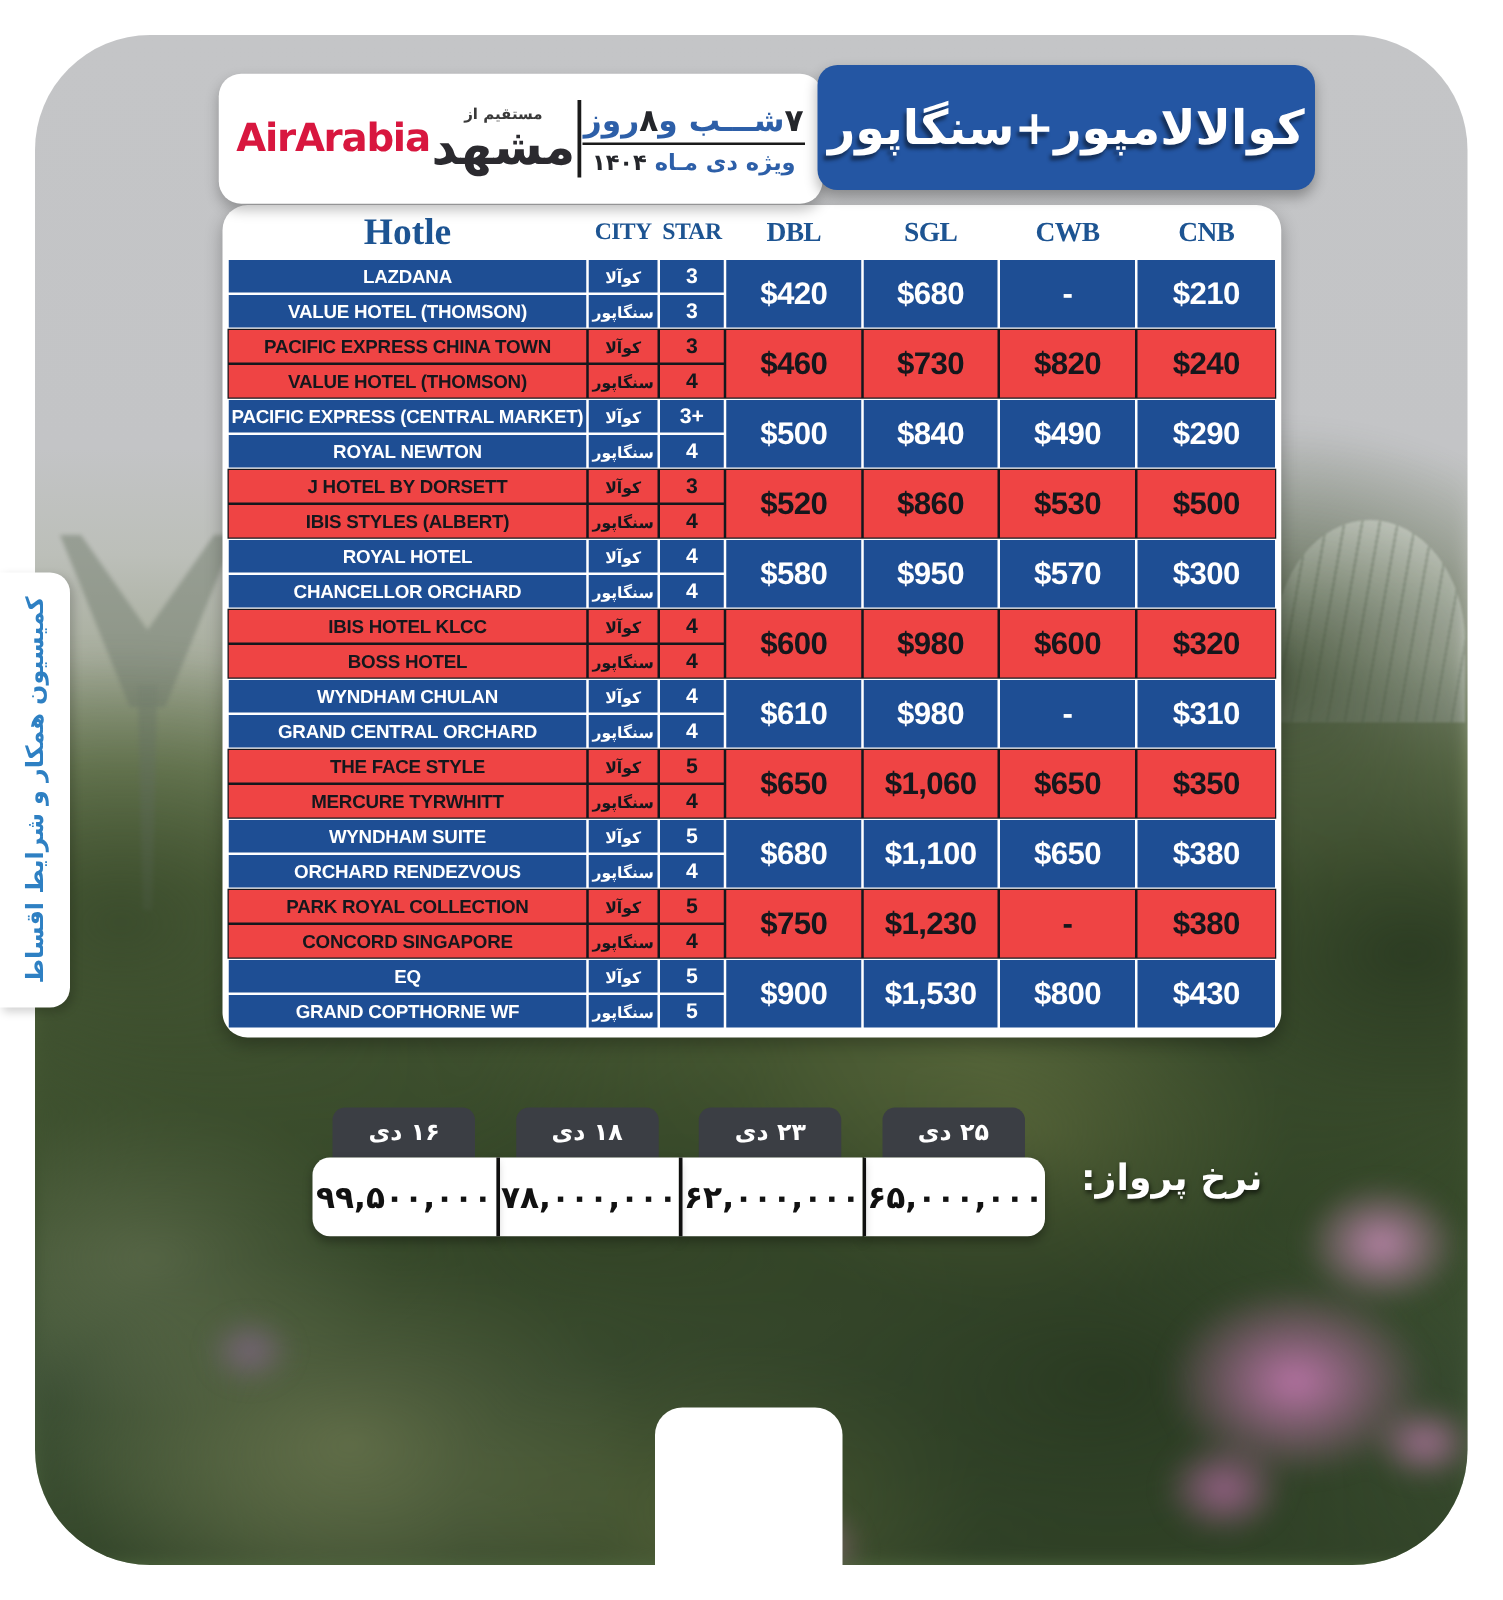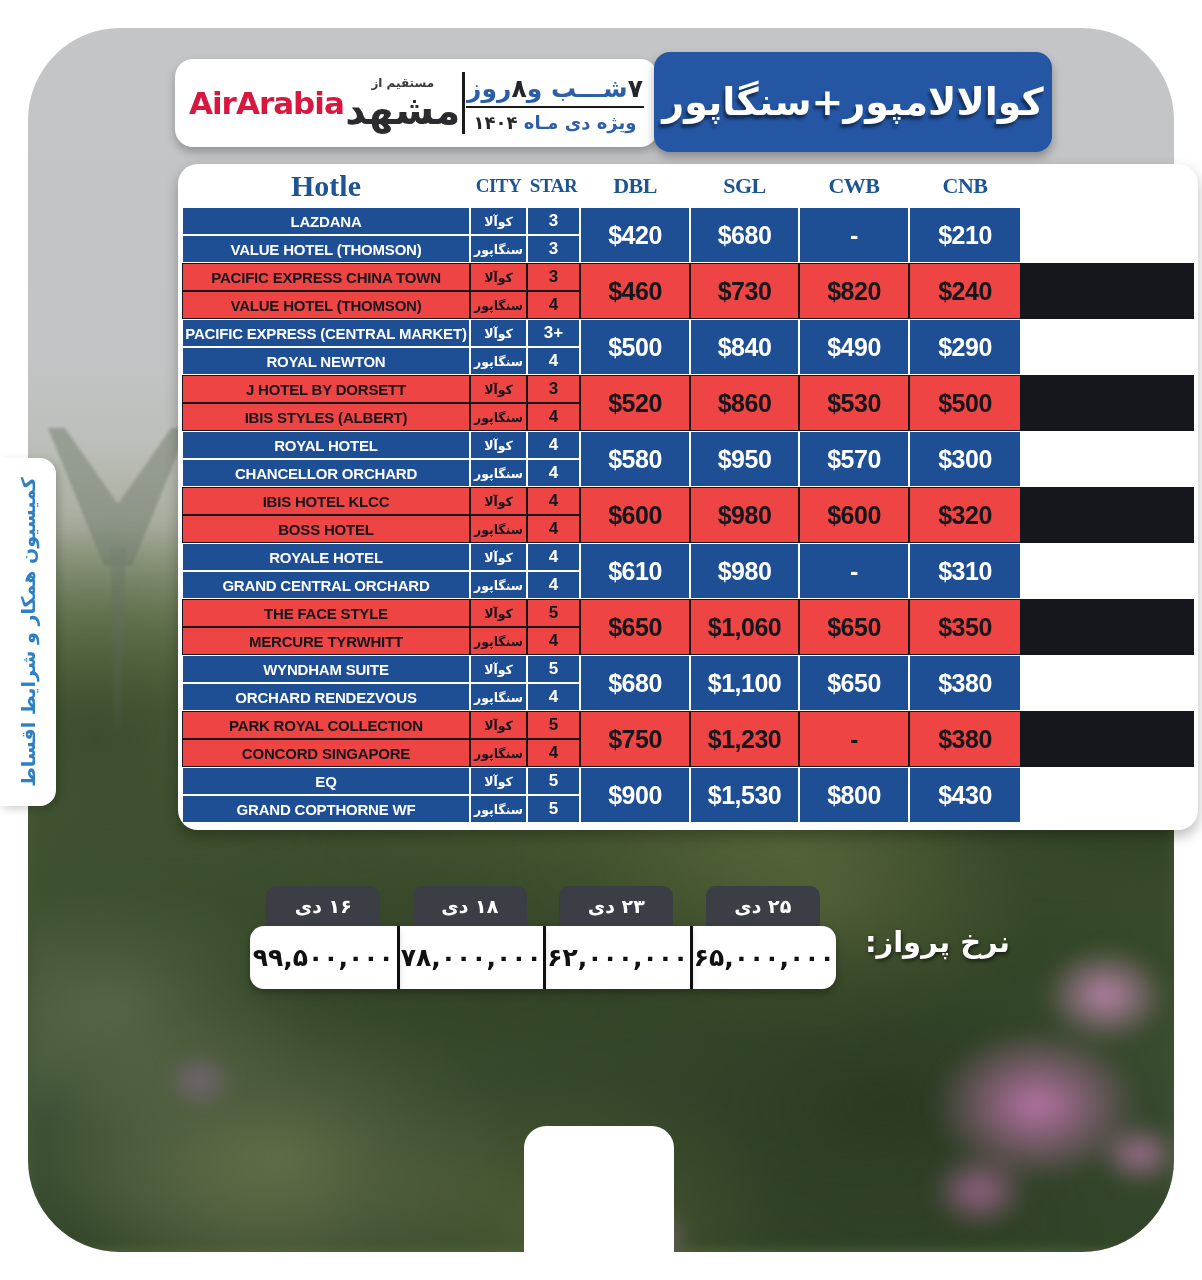--- a/index.html
+++ b/index.html
@@ -41,41 +41,41 @@
     radial-gradient(60px 45px at 97% 92%, rgba(210,130,190,.7) 0%, transparent 70%); }
 
   
   .side-tab { position:absolute; left:0; top:458px; width:56px; height:348px; background:#fff;
     border-radius:0 16px 16px 0; box-shadow:3px 3px 8px rgba(0,0,0,.18); z-index:3; }
   .side-tab-text { position:absolute; width:348px; height:56px; left:50%; top:50%;
     transform:translate(-50%,-50%) rotate(-90deg); display:flex; align-items:center; justify-content:center;
     direction:rtl; font-weight:700; font-size:19px; color:#2e80c3; white-space:nowrap; }
 
   
-  .banner-white { position:absolute; left:175px; top:59px; width:483px; height:88px; background:#fff;
+  .banner-white { position:absolute; left:175px; top:59px; width:483px; height:104px; background:#fff;
     border-radius:18px; z-index:4; display:flex; align-items:center; justify-content:space-between;
     padding:0 14px; box-shadow:0 5px 10px rgba(0,0,0,.25); direction:ltr; }
   .airline-logo { font-size:31px; font-weight:700; color:#d8173f; letter-spacing:-1px; white-space:nowrap; }
   .origin-block { text-align:center; line-height:1; direction:rtl; }
   .origin-label { font-size:12px; font-weight:700; color:#3a3a3a; display:block; }
   .origin-city { font-size:40px; font-weight:900; color:#2b2a2f; display:block; margin-top:1px; }
   .v-divider { width:3px; height:62px; background:#1a1a1a; }
   .duration-block { direction:rtl; text-align:center; min-width:178px; }
   .duration-line { font-size:25px; font-weight:800; border-bottom:2.5px solid #1a1a1a; padding-bottom:3px; white-space:nowrap; }
   .special-line { font-size:18px; font-weight:700; padding-top:4px; white-space:nowrap; }
   .t-dark { color:#24262b; } .t-blue { color:#2d5fa8; }
 
   .banner-blue { position:absolute; left:654px; top:52px; width:398px; height:100px; background:#2456a3;
     border-radius:16px; z-index:5; display:flex; align-items:center; justify-content:center;
     box-shadow:0 5px 10px rgba(0,0,0,.3); }
   .banner-title { direction:rtl; color:#fff; font-size:38px; font-weight:800; white-space:nowrap;
     text-shadow:-2px 4px 3px rgba(0,0,0,.45); }
 
   
-  .price-table { position:absolute; left:178px; top:164px; width:1020px; background:#fff; border-radius:20px;
+  .price-table { position:absolute; left:178px; top:164px; width:847px; background:#fff; border-radius:20px;
     z-index:3; padding:0 5px 6px; box-shadow:0 6px 14px rgba(0,0,0,.28); }
   .thead { display:grid; grid-template-columns:286px 55px 51px 108px 107px 108px 110px; column-gap:2px;
     height:44px; align-items:center; color:#1d5492; font-family:"Liberation Serif", serif; }
   .th { text-align:center; font-weight:700; }
   .th-hotel { font-size:30px; }
   .th-small { font-size:19px; letter-spacing:-0.5px; }
   .th-med { font-size:22px; letter-spacing:-0.5px; }
   .group { display:grid; grid-template-columns:286px 55px 51px 108px 107px 108px 110px;
     grid-template-rows:26px 26px; gap:2px;
     grid-template-areas:"n1 c1 s1 d s g c" "n2 c2 s2 d s g c"; margin-bottom:2px; }
@@ -238,21 +238,21 @@
     <div class="g-cell hname n2">BOSS HOTEL</div>
     <div class="g-cell hcity c2">سنگاپور</div>
     <div class="g-cell hstar s2">4</div>
     <div class="g-cell gprice pdbl">$600</div>
     <div class="g-cell gprice psgl">$980</div>
     <div class="g-cell gprice pcwb">$600</div>
     <div class="g-cell gprice pcnb">$320</div>
   </div>
 
   <div class="group dark">
-    <div class="g-cell hname n1">ROYALE HOTEL</div>
+    <div class="g-cell hname n1">WYNDHAM CHULAN</div>
     <div class="g-cell hcity c1">کوآلا</div>
     <div class="g-cell hstar s1">4</div>
     <div class="g-cell hname n2">GRAND CENTRAL ORCHARD</div>
     <div class="g-cell hcity c2">سنگاپور</div>
     <div class="g-cell hstar s2">4</div>
     <div class="g-cell gprice pdbl">$610</div>
     <div class="g-cell gprice psgl">$980</div>
     <div class="g-cell gprice pcwb">-</div>
     <div class="g-cell gprice pcnb">$310</div>
   </div>

